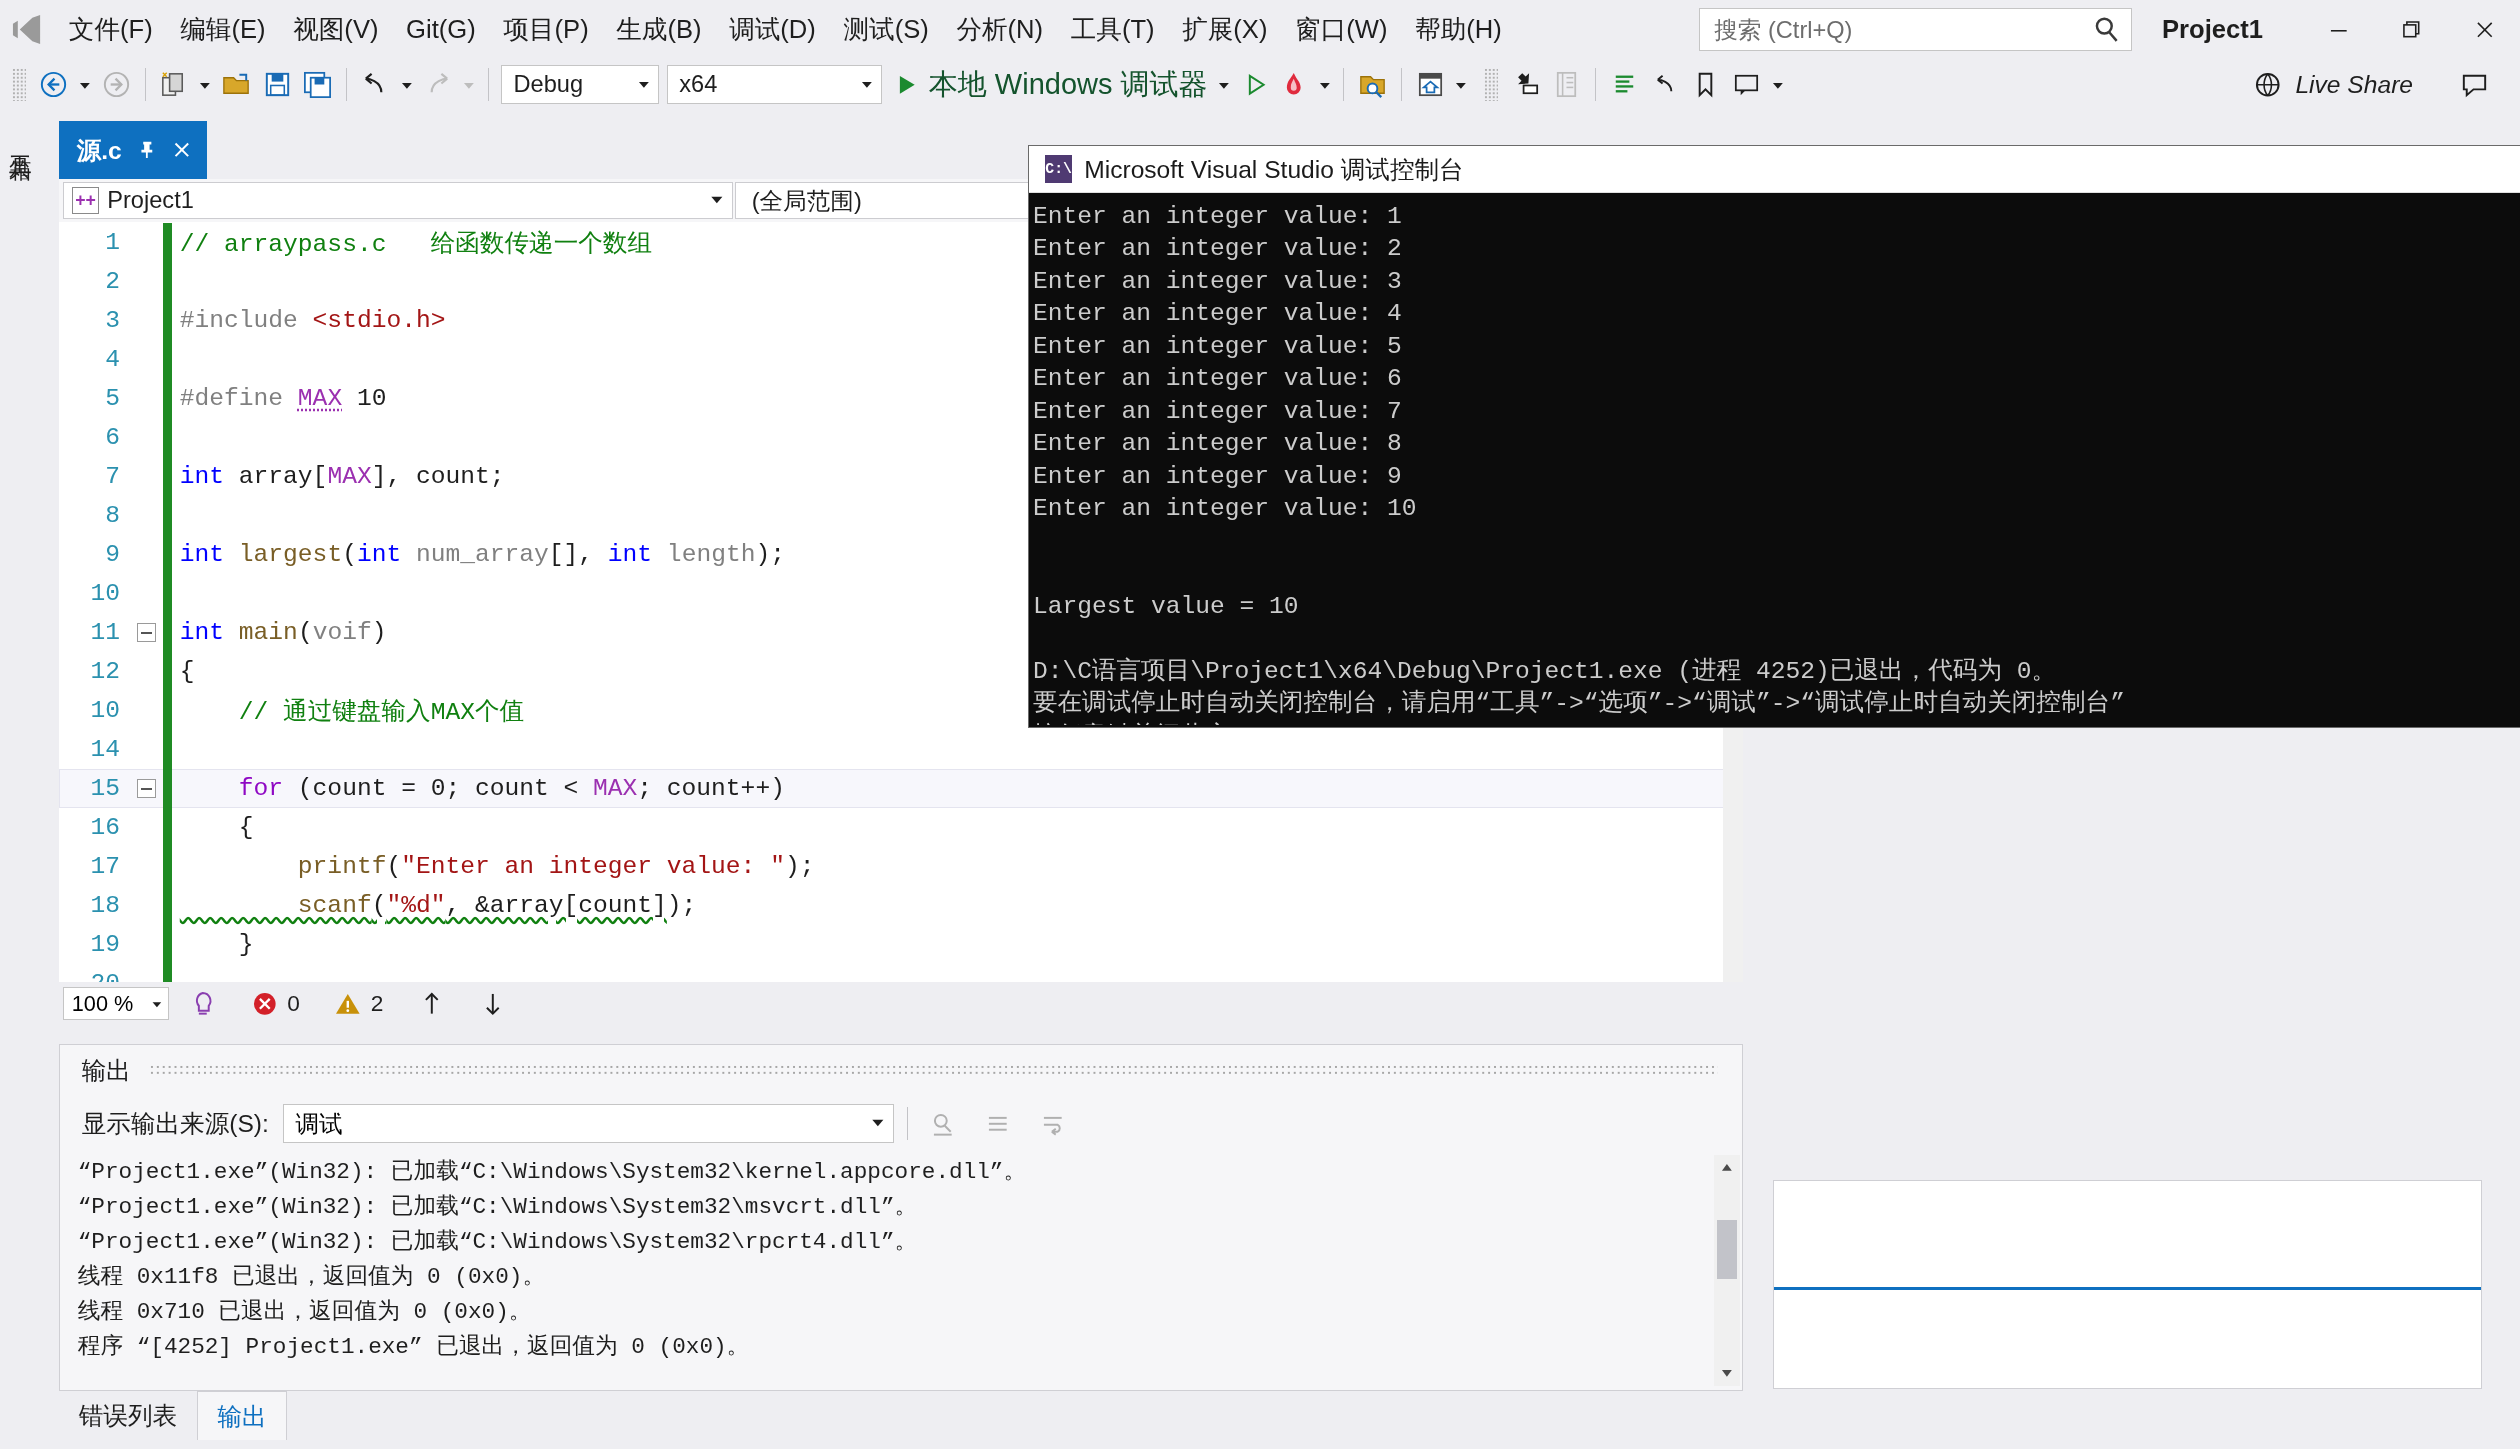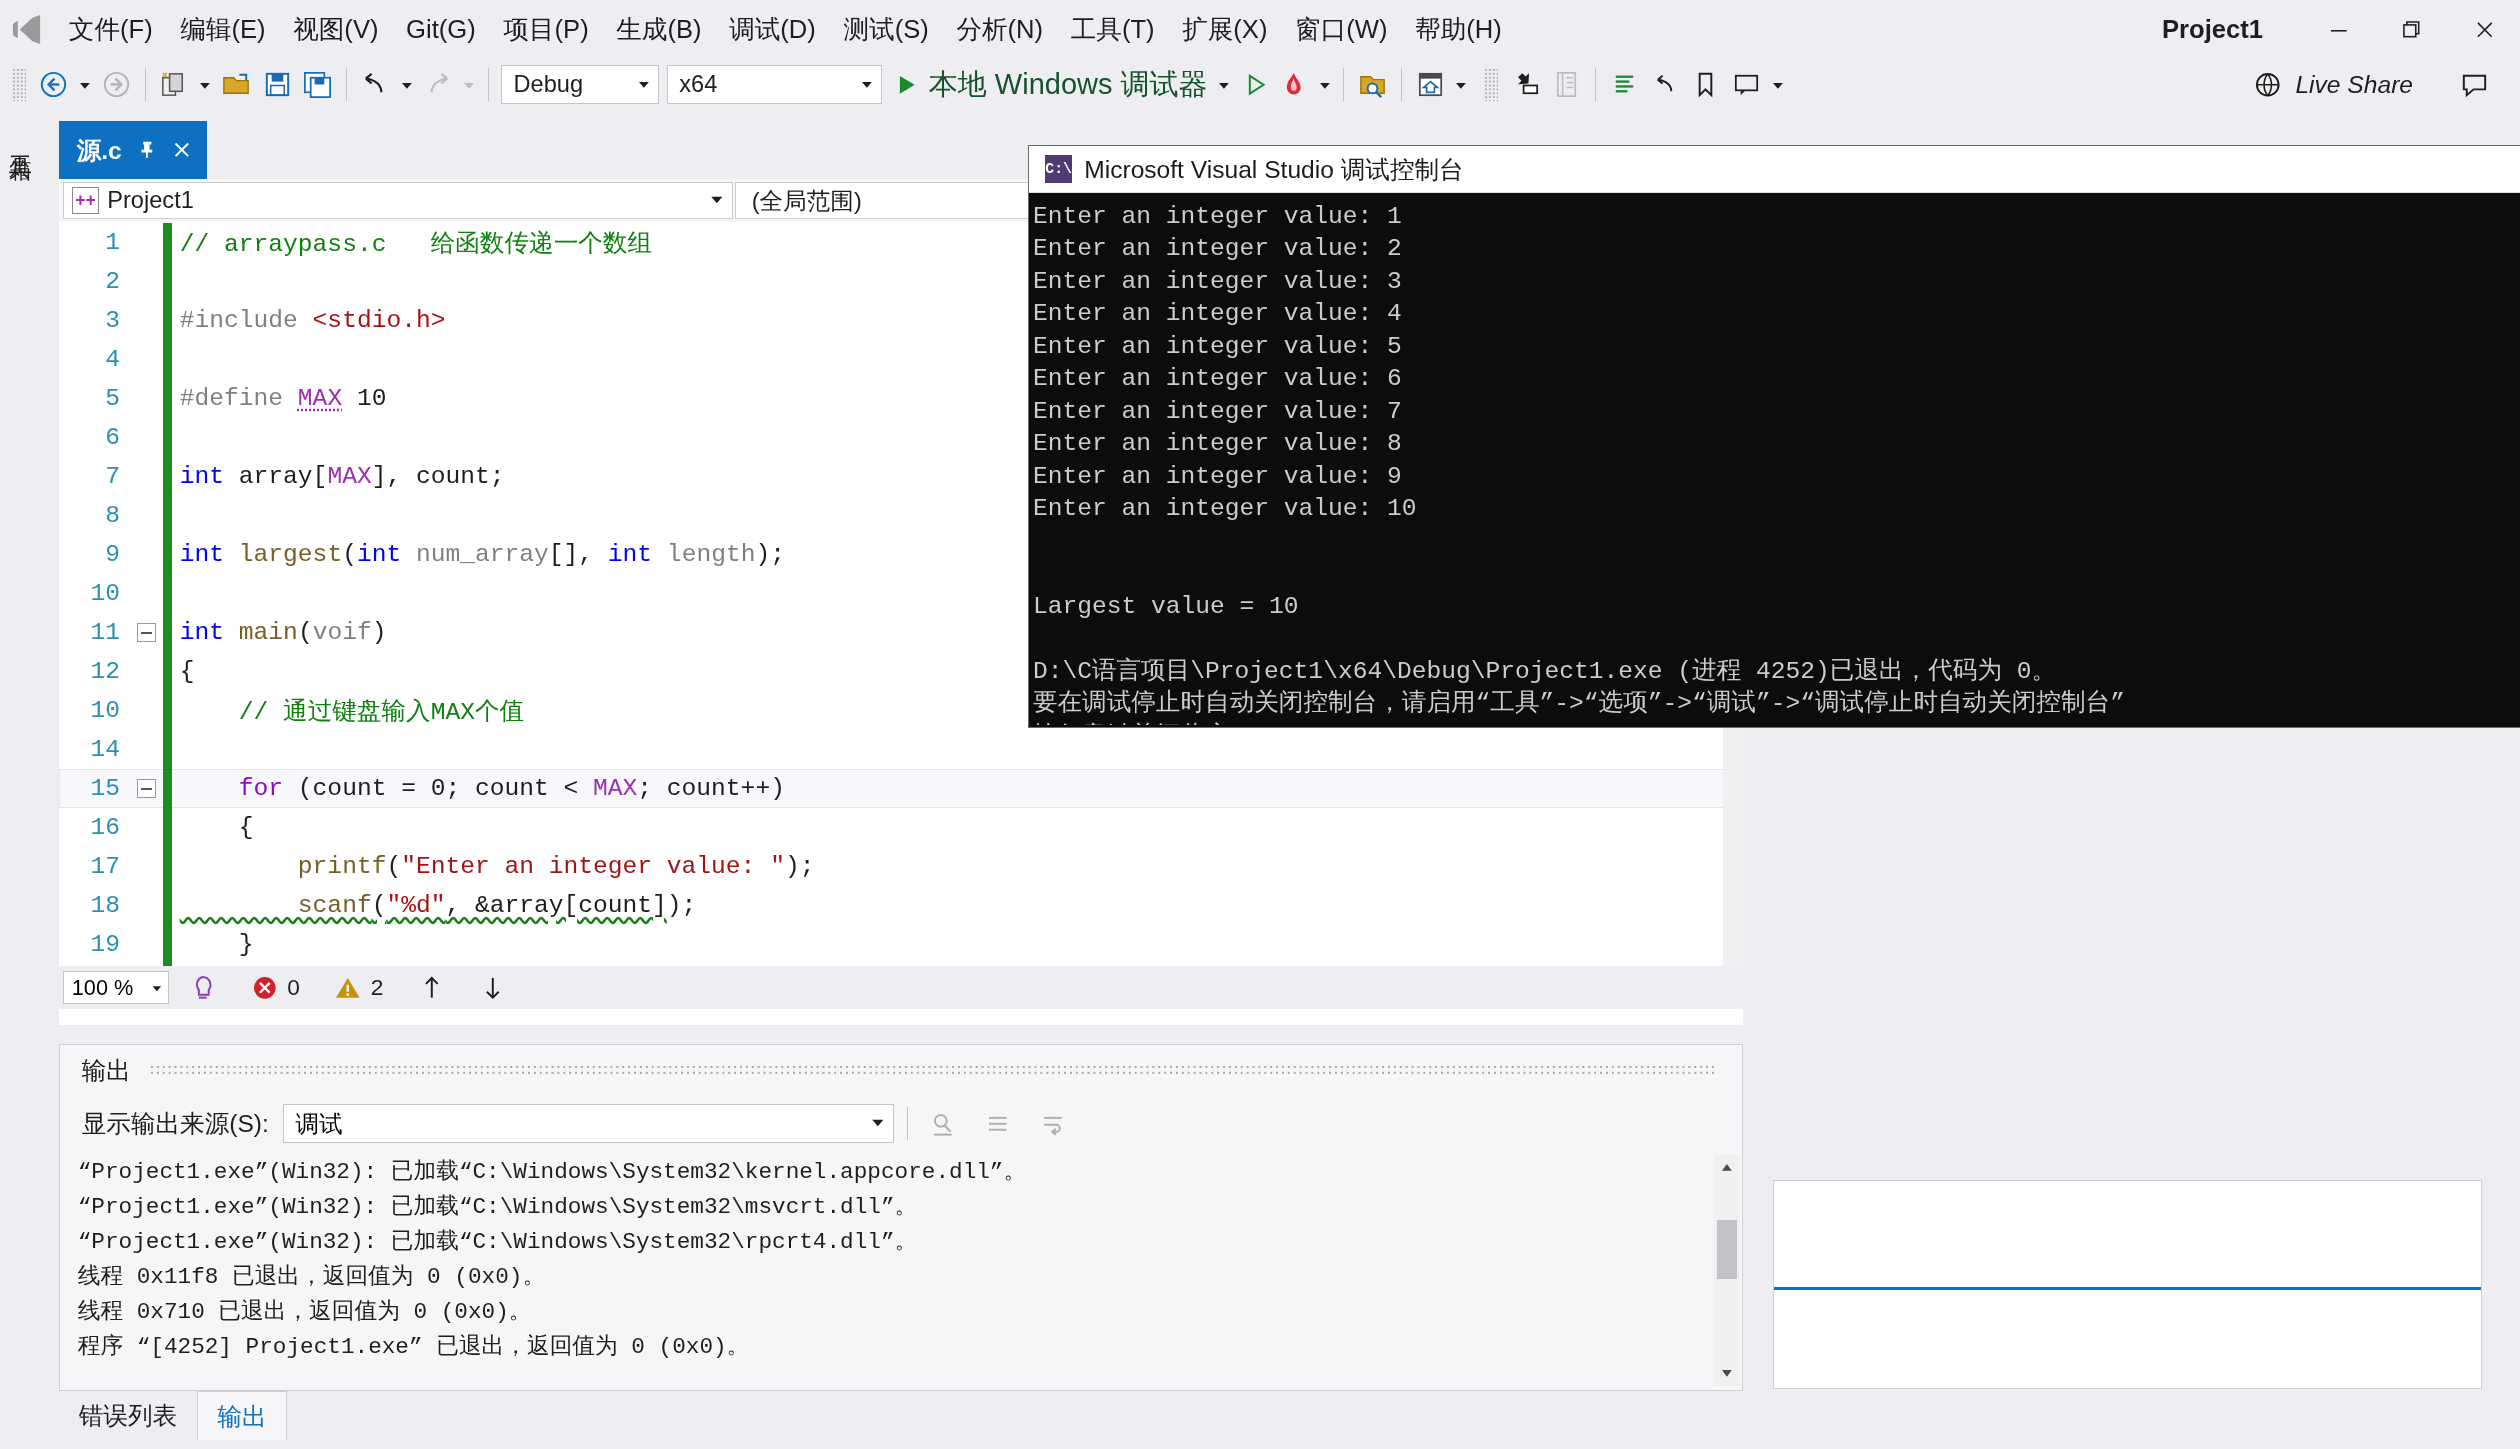--- a/index.html
+++ b/index.html
@@ -199,21 +199,21 @@
   .editor-vscroll {
     position: absolute; right: 0; top: 85px; bottom: 43px; width: 19.7px;
     background: #f0f0f0;
   }
   .editor-vscroll .thumb {
     position: absolute; left: 2px; top: 3.9px; width: 15.8px; height: 158px;
     background: #c2c3c9;
   }
 
   .editor-status {
-    position: absolute; left: 0; bottom: 16px; height: 43px; width: 100%;
+    position: absolute; left: 0; bottom: 0; height: 43px; width: 100%;
     background: #eeeef2; display: flex; align-items: center; gap: 3.9px;
     padding-left: 3.9px;
   }
   .zoom-combo {
     width: 106px; height: 33px; background:#fff; border: 1px solid #c5c5c5;
     display:flex; align-items:center; padding: 0 3.9px 0 7.9px; font-size: 21.7px;
   }
   .zoom-combo .lbl { flex:1; }
   .st-item {
     display: flex; align-items: center; gap: 9.9px;
@@ -343,20 +343,27 @@
       <div class="menu-item">调试(D)</div>
       <div class="menu-item">测试(S)</div>
       <div class="menu-item">分析(N)</div>
       <div class="menu-item">工具(T)</div>
       <div class="menu-item">扩展(X)</div>
       <div class="menu-item">窗口(W)</div>
       <div class="menu-item">帮助(H)</div>
     </div>
 
     <div class="titlebar-right">
+      <div class="search-box">
+        <div class="ph">搜索 (Ctrl+Q)</div>
+        <svg class="search-icon" viewBox="0 0 24 24">
+          <circle cx="10" cy="9" r="6" fill="none" stroke="#3a3a3a" stroke-width="2"></circle>
+          <line x1="14" y1="14" x2="20" y2="21" stroke="#3a3a3a" stroke-width="2"></line>
+        </svg>
+      </div>
       <div class="proj-title">Project1</div>
       <div class="wbtn">
         <svg width="25.6" height="25.6" viewBox="0 0 26 26">
           <line x1="5" y1="14" x2="21" y2="14" stroke="#1e1e1e" stroke-width="1.6"></line>
         </svg>
       </div>
       <div class="wbtn">
         <svg width="25.6" height="25.6" viewBox="0 0 26 26">
           <rect x="5" y="8" width="12" height="12" fill="none" stroke="#1e1e1e" stroke-width="1.6"></rect>
           <polyline points="8,8 8,5 20,5 20,17 17,17" fill="none" stroke="#1e1e1e" stroke-width="1.6"></polyline>

